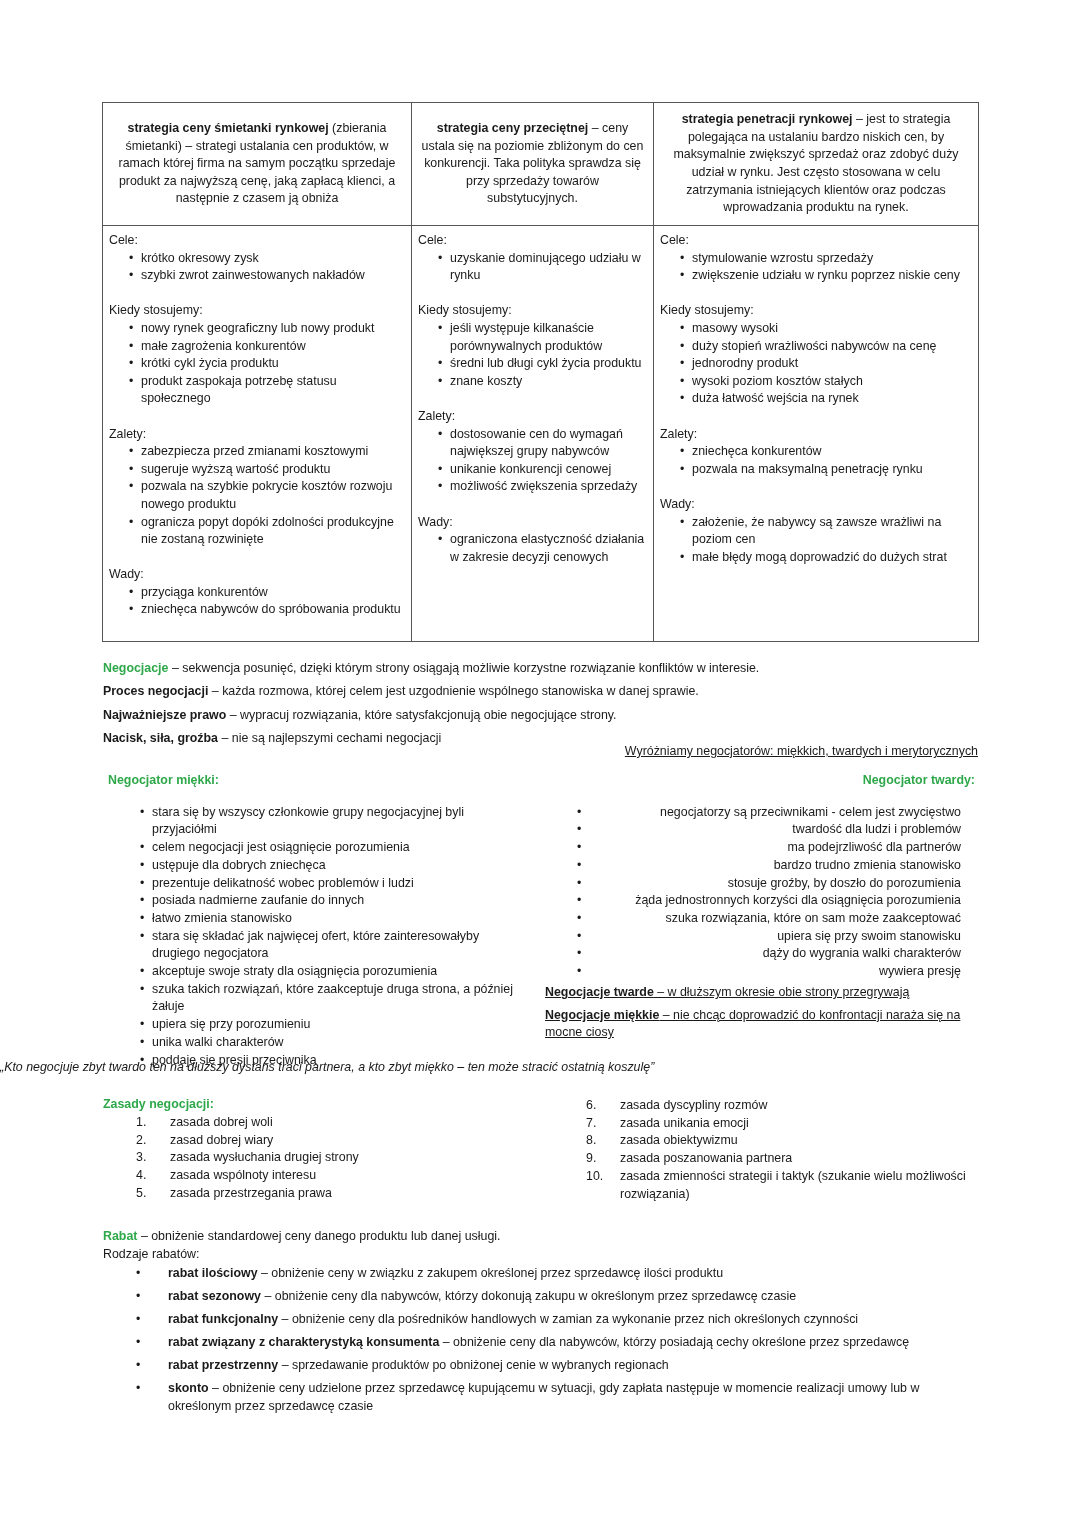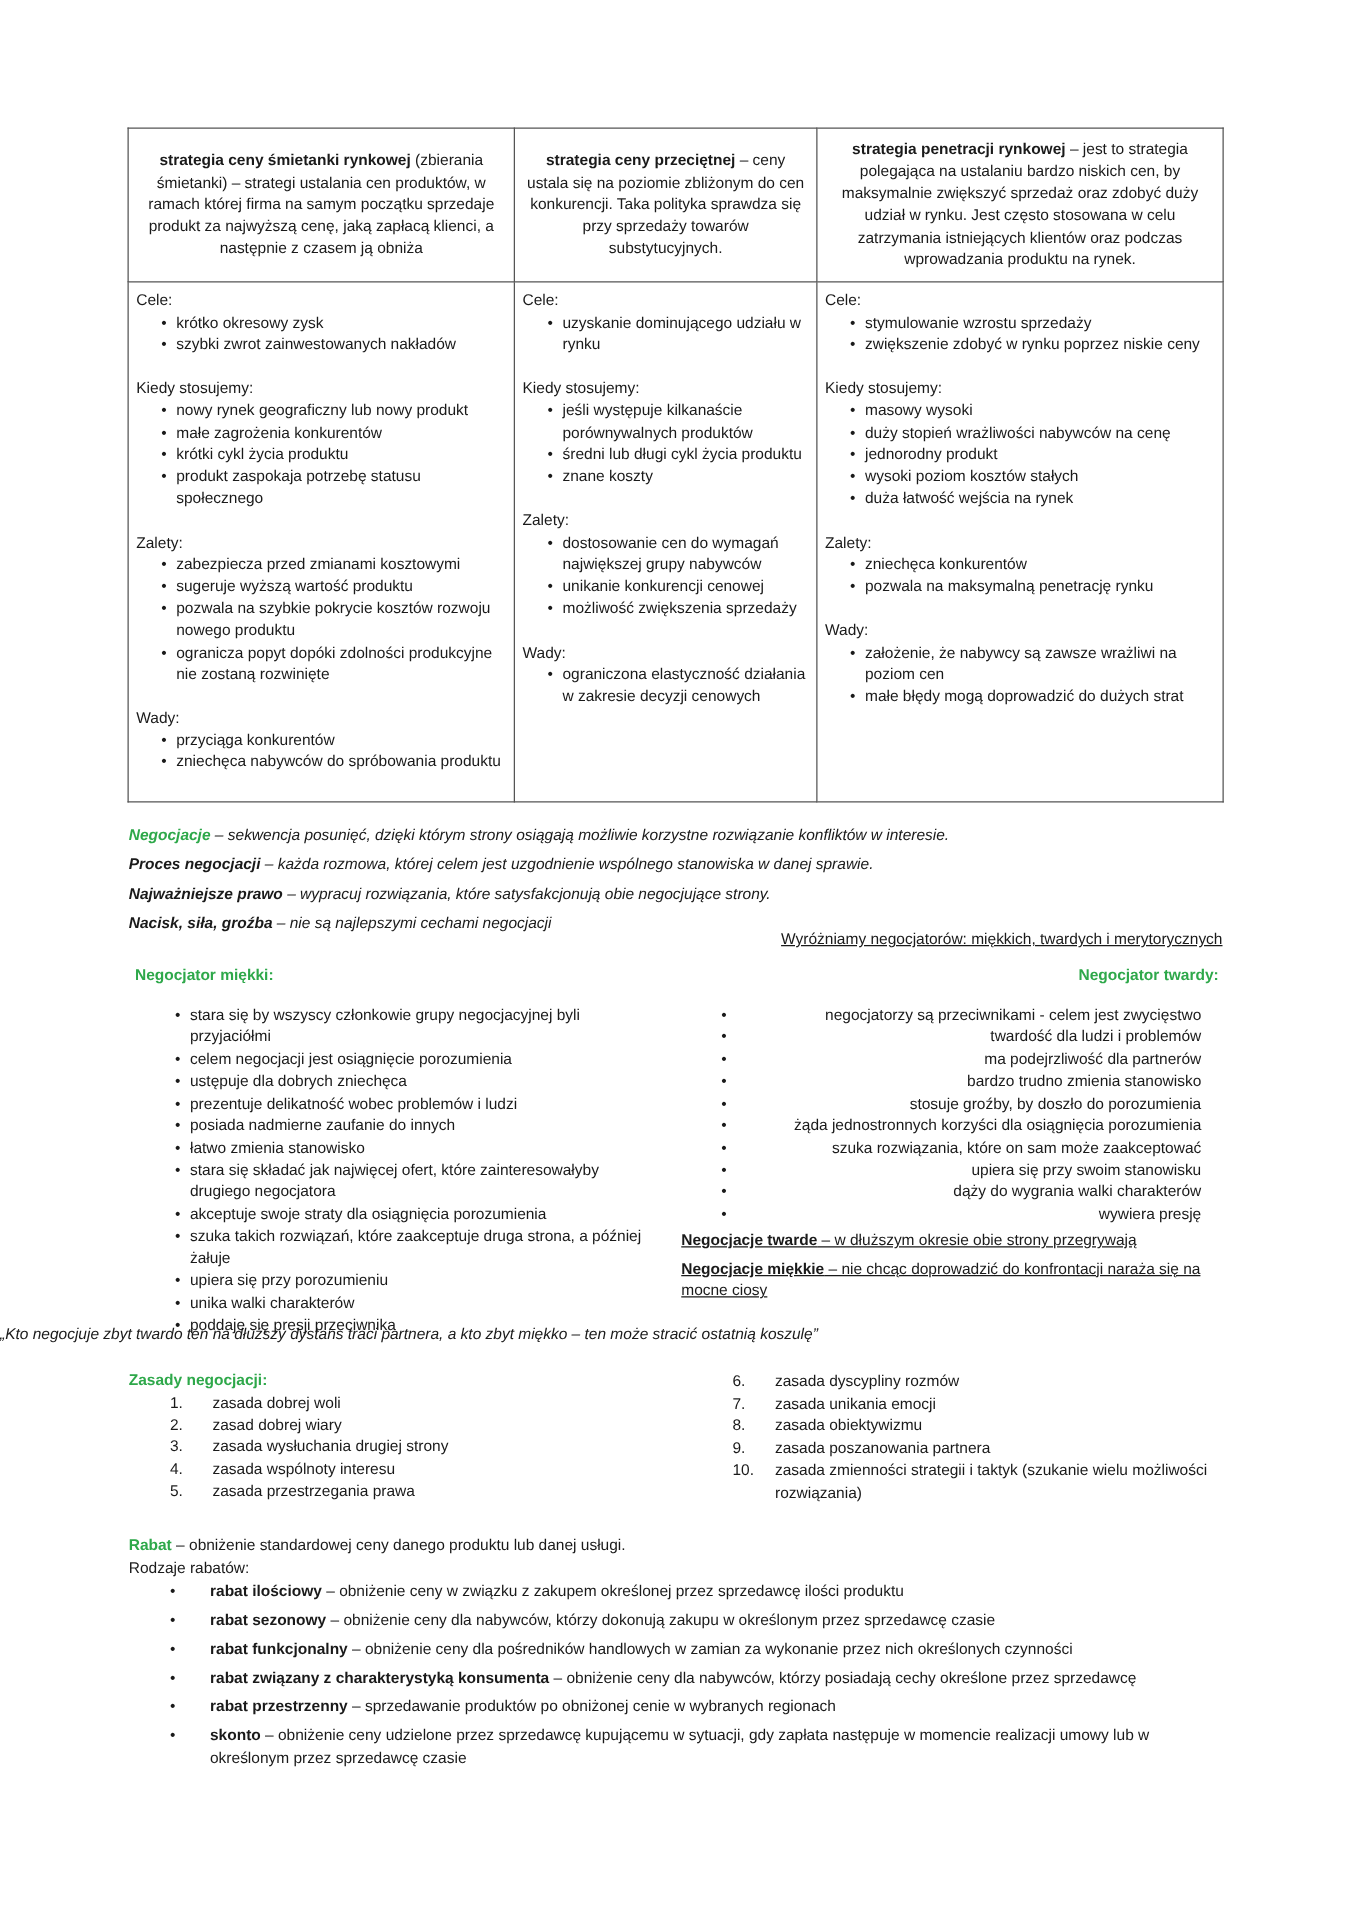--- a/index.html
+++ b/index.html
@@ -19,21 +19,21 @@
   .strat-table td.head { text-align: center; vertical-align: middle; height: 114px; padding: 4px 8px; }
   .strat-table td.body { padding: 6px 6px 4px 6px; height: 405px; }
   .col1 { width: 309px; } .col2 { width: 242px; } .col3 { width: 325px; }
   .sec { margin: 0; }
   .sec + .sec { margin-top: 17.6px; }
   ul.bul { margin: 0; padding: 0 0 0 32px; list-style: none; }
   ul.bul li { position: relative; padding-left: 0; }
   ul.bul li::before { content: "•"; position: absolute; left: -12px; top: 0; }
 
   
-  .defs { position: absolute; left: 103px; top: 657px; width: 880px; line-height: 23.3px; font-style: italic; }
+  .defs { position: absolute; left: 103px; top: 657px; width: 880px; line-height: 23.3px; }
   .defs p { margin: 0; }
 
   .wyroz { position: absolute; right: 102px; top: 744px; text-decoration: underline; }
 
   .negleft { position: absolute; left: 108px; top: 772px; width: 430px; line-height: 17.7px; }
   .negright { position: absolute; left: 545px; top: 772px; width: 430px; line-height: 17.7px; text-align: right; }
   .neg-ul { margin: 14px; padding: 0 0 0 30px; list-style: none; }
   .neg-ul li { position: relative; }
   .neg-ul li::before { content: "•"; position: absolute; left: -12px; }
 
@@ -133,21 +133,21 @@
             <ul class="bul">
               <li>ograniczona elastyczność działania w zakresie decyzji cenowych</li>
             </ul>
           </div>
         </td>
     <td class="body">
           <div class="sec">
             <div>Cele:</div>
             <ul class="bul">
               <li>stymulowanie wzrostu sprzedaży</li>
-              <li>zwiększenie zdobyć w rynku poprzez niskie ceny</li>
+              <li>zwiększenie udziału w rynku poprzez niskie ceny</li>
             </ul>
           </div>
           <div class="sec">
             <div>Kiedy stosujemy:</div>
             <ul class="bul">
               <li>masowy wysoki</li>
               <li>duży stopień wrażliwości nabywców na cenę</li>
               <li>jednorodny produkt</li>
               <li>wysoki poziom kosztów stałych</li>
               <li>duża łatwość wejścia na rynek</li>

